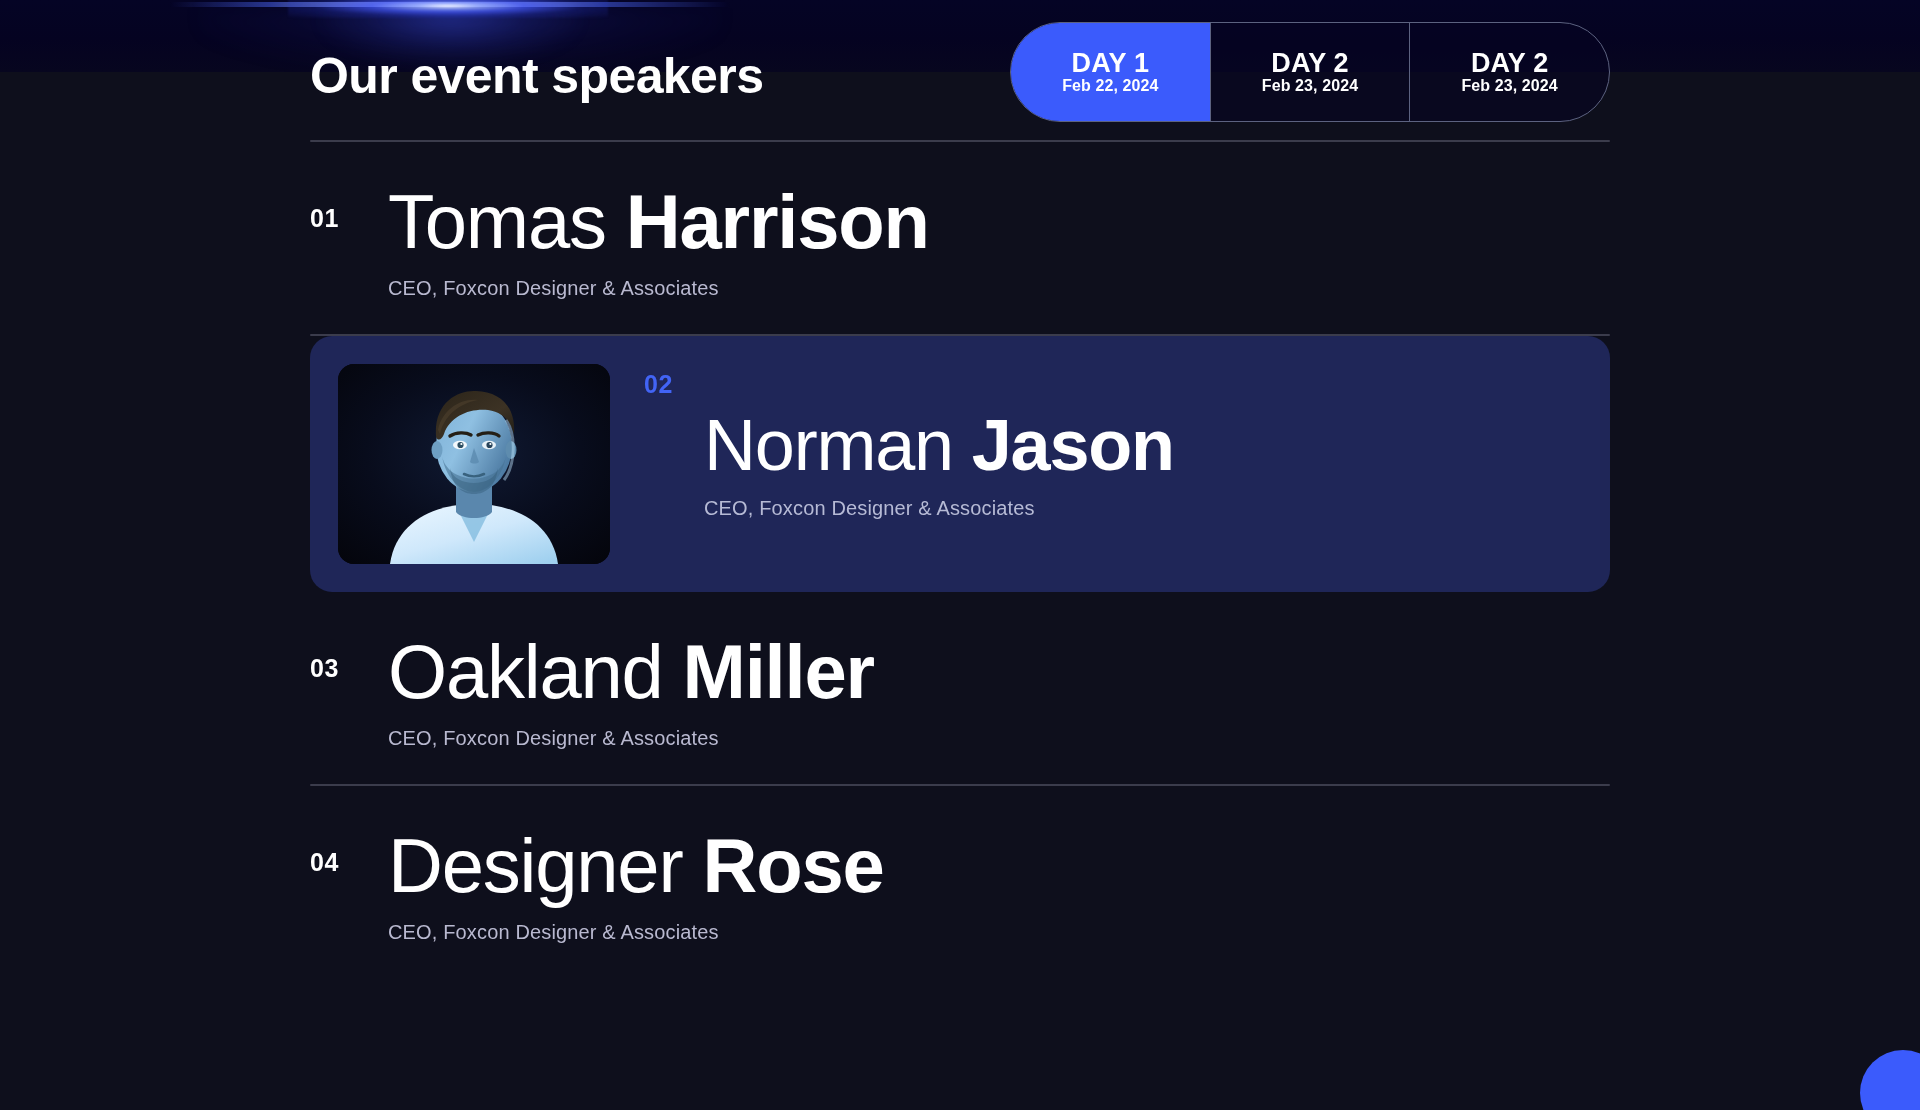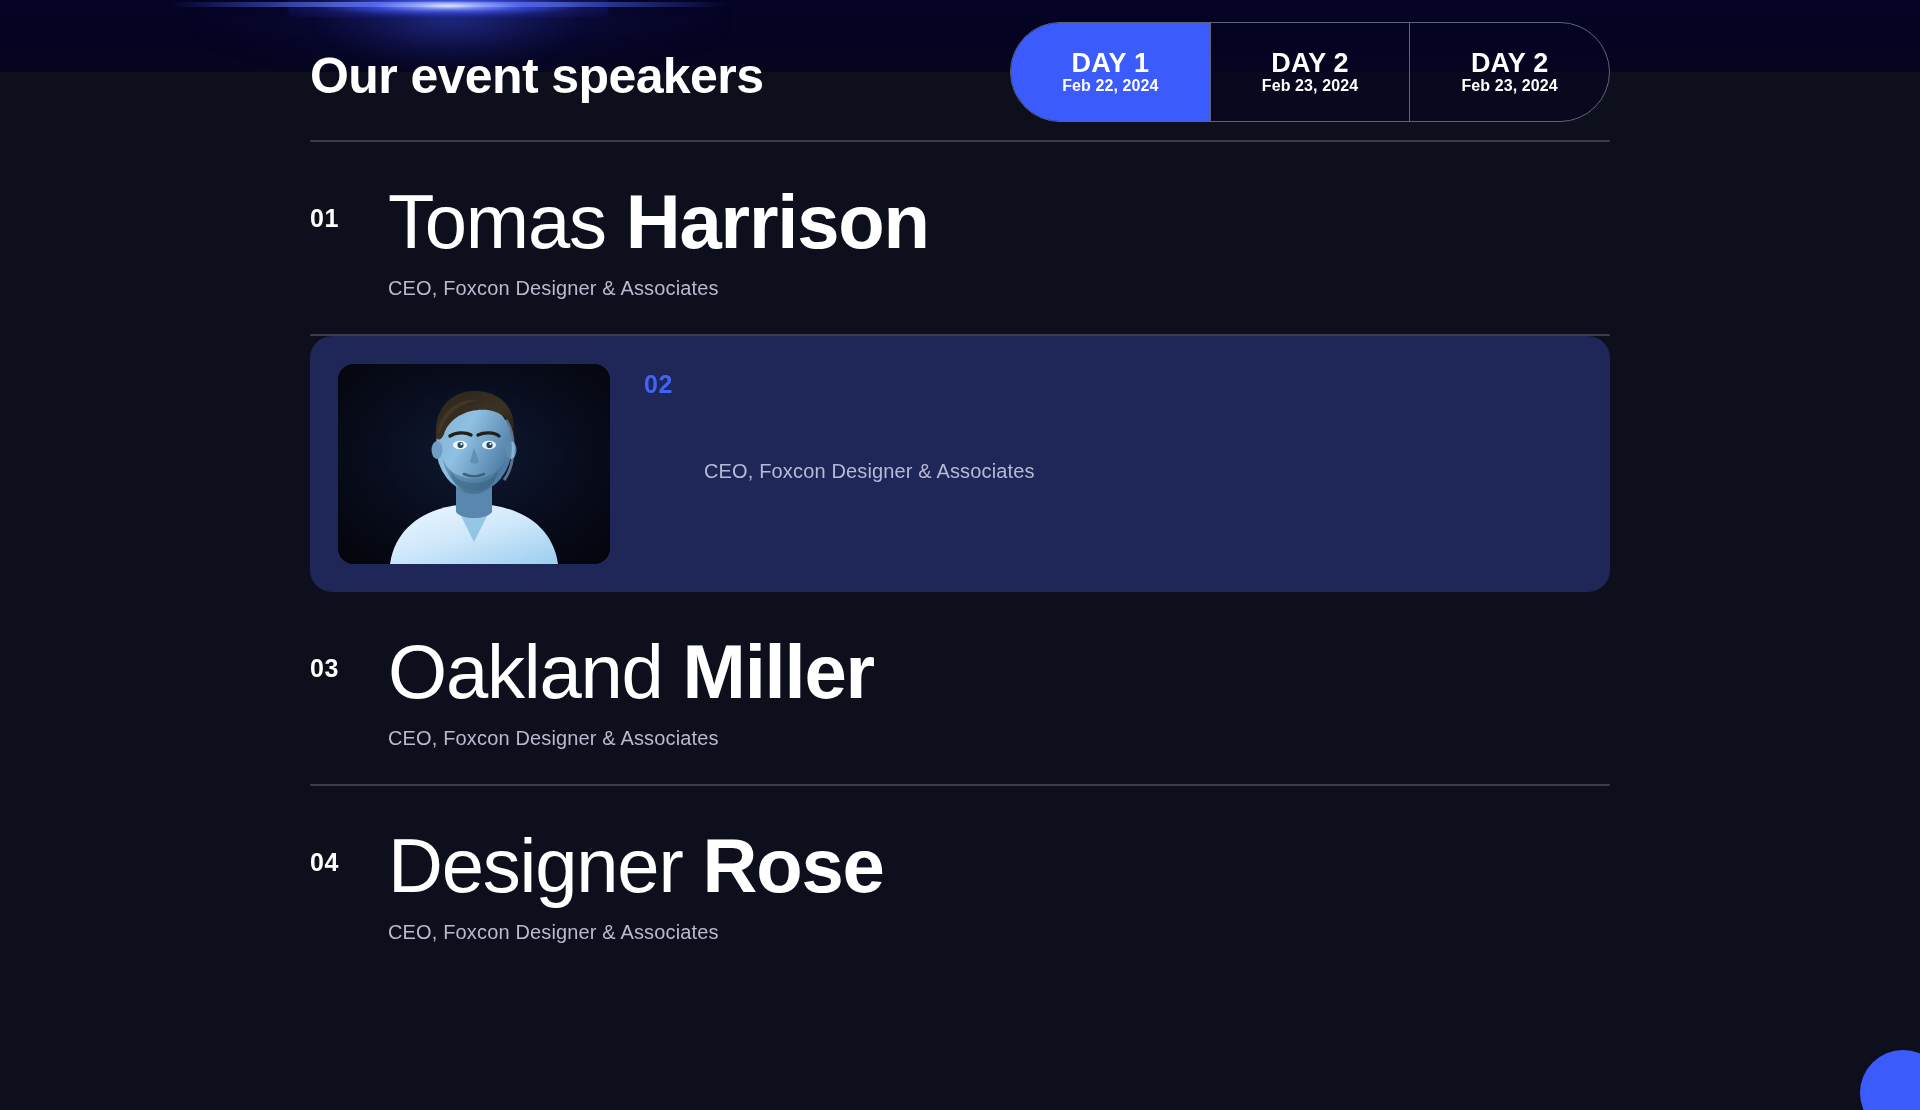--- a/index.html
+++ b/index.html
@@ -255,20 +255,24 @@
 
         <path d="M126 110 C 132 113, 140 113, 146 110" stroke="#39627e" stroke-width="2.6" fill="none" stroke-linecap="round"></path>
 
         <path d="M112 104 C 116 124, 156 124, 160 104 C 158 122, 148 130, 136 130 C 124 130, 114 122, 112 104 Z" fill="#2f5873" opacity=".40"></path>
 
         <path d="M168 56 C 178 70, 178 100, 166 116" stroke="#bfe4ff" stroke-width="3" fill="none" opacity=".45"></path>
       </svg>
     </div>
     <div class="speaker-num">02</div>
     <div class="speaker-text">
+      <div class="speaker-name">
+        <span class="name-first">Norman</span>
+        <span class="name-last">Jason</span>
+      </div>
       <div class="speaker-role">CEO, Foxcon Designer &amp; Associates</div>
     </div>
   </div>
 
   <div class="speaker-row">
     <div class="speaker-num">03</div>
     <div class="speaker-text">
       <div class="speaker-name">
         <span class="name-first">Oakland</span>
         <span class="name-last">Miller</span>

